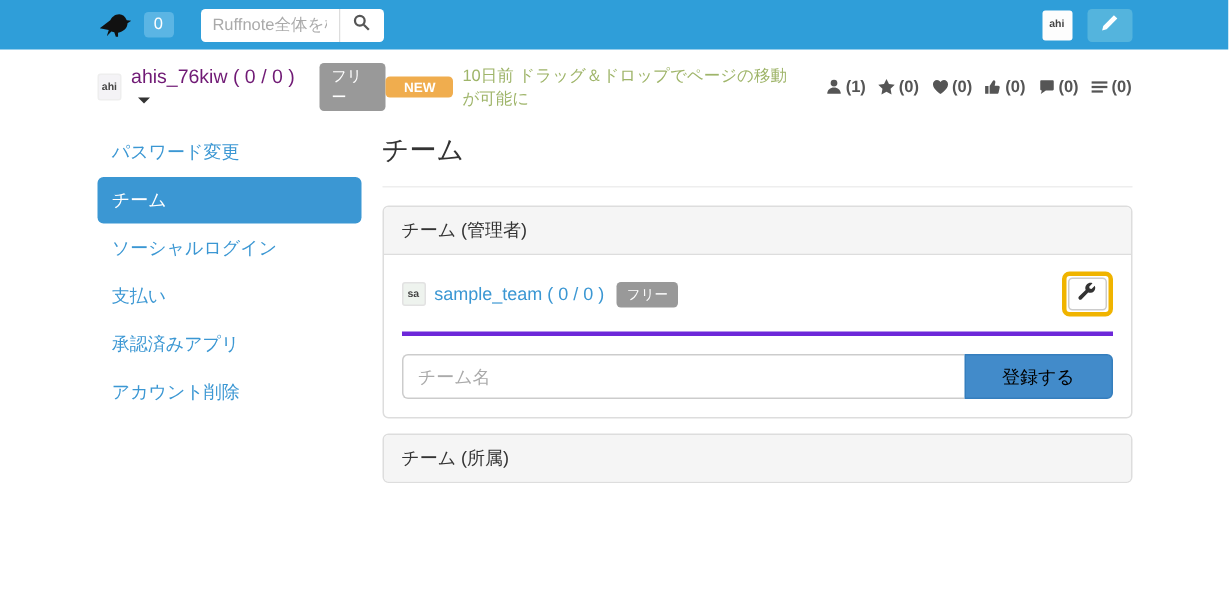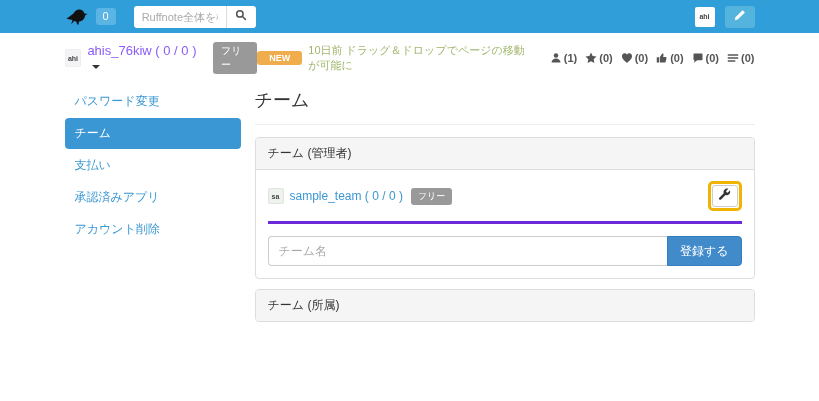--- a/index.html
+++ b/index.html
@@ -42,21 +42,21 @@
     justify-content:center; cursor:pointer;
   }
 
   
   .header-row { display:flex; align-items:center; padding:9px 0 6px; }
   .avatar-xs {
     width:18px; height:18px; background:#f4f3f6; border:1px solid #eee;
     border-radius:2px; display:flex; align-items:center; justify-content:center;
     font-size:7px; font-weight:bold; color:#444;
   }
-  .username { margin-left:6px; font-size:13px; color:#8b5cf6; cursor:pointer; }
+  .username { margin-left:6px; font-size:13px; color:#701a75; cursor:pointer; }
   .caret {
     display:inline-block; width:0; height:0; margin-left:5px;
     border-left:4px solid transparent; border-right:4px solid transparent;
     border-top:4px solid #333; vertical-align:middle;
   }
   .plan-badge {
     margin-left:12px; background:#999; color:#fff; font-size:10px;
     padding:2px 8px; border-radius:3px;
   }
   .header-right { margin-left:auto; display:flex; align-items:center; }
@@ -115,22 +115,22 @@
     cursor:pointer;
   }
   .form-row { display:flex; }
   .team-input {
     flex:1; height:30px; border:1px solid #ccc; border-right:none;
     border-radius:4px 0 0 4px; padding:0 10px; font-size:12px; color:#555;
     outline:none; font-family:inherit;
   }
   .team-input::placeholder { color:#aaa; }
   .submit-btn {
-    height:30px; background:#428bca; border:1px solid #357ebd; color:#ffffff;
-    font-size:12px; padding:0 12px; border-radius:0 4px 4px 0; cursor:pointer;
+    height:30px; background:#428bca; border:1px solid #357ebd; color:#000000;
+    font-size:12px; padding:0 24px; border-radius:0 4px 4px 0; cursor:pointer;
     font-family:inherit;
   }
   .help-text { font-size:11px; color:#999; margin-top:8px; }
 </style>
 </head>
 <body>
 
 <div class="topbar">
   <div class="container">
     <span class="bird">
@@ -215,20 +215,21 @@
           <span>(0)</span>
         </span>
       </div>
     </div>
   </div>
 
   <div class="content">
     <div class="sidebar">
       <div class="side-item">パスワード変更</div>
       <div class="side-item active">チーム</div>
+      <div class="side-item">ソーシャルログイン</div>
       <div class="side-item">支払い</div>
       <div class="side-item">承認済みアプリ</div>
       <div class="side-item">アカウント削除</div>
     </div>
 
     <div class="main">
       <h2 class="page-title">チーム</h2>
 
       <div class="panel">
         <div class="panel-header">チーム (管理者)</div>

